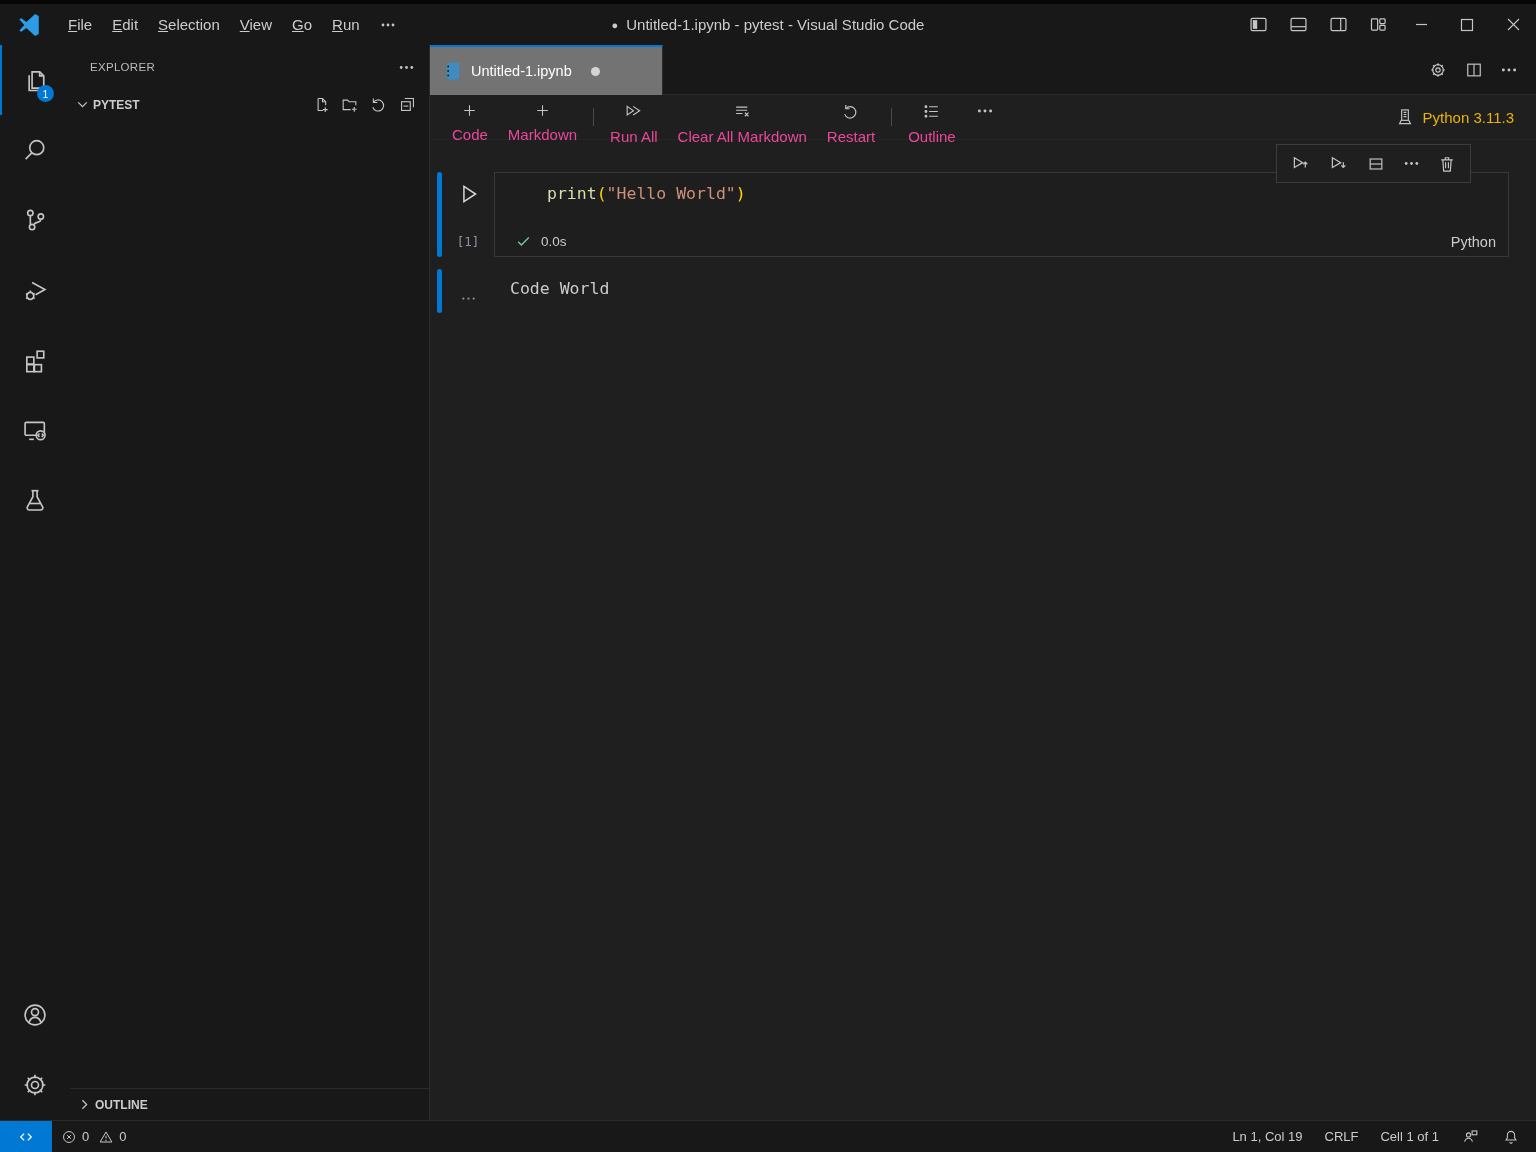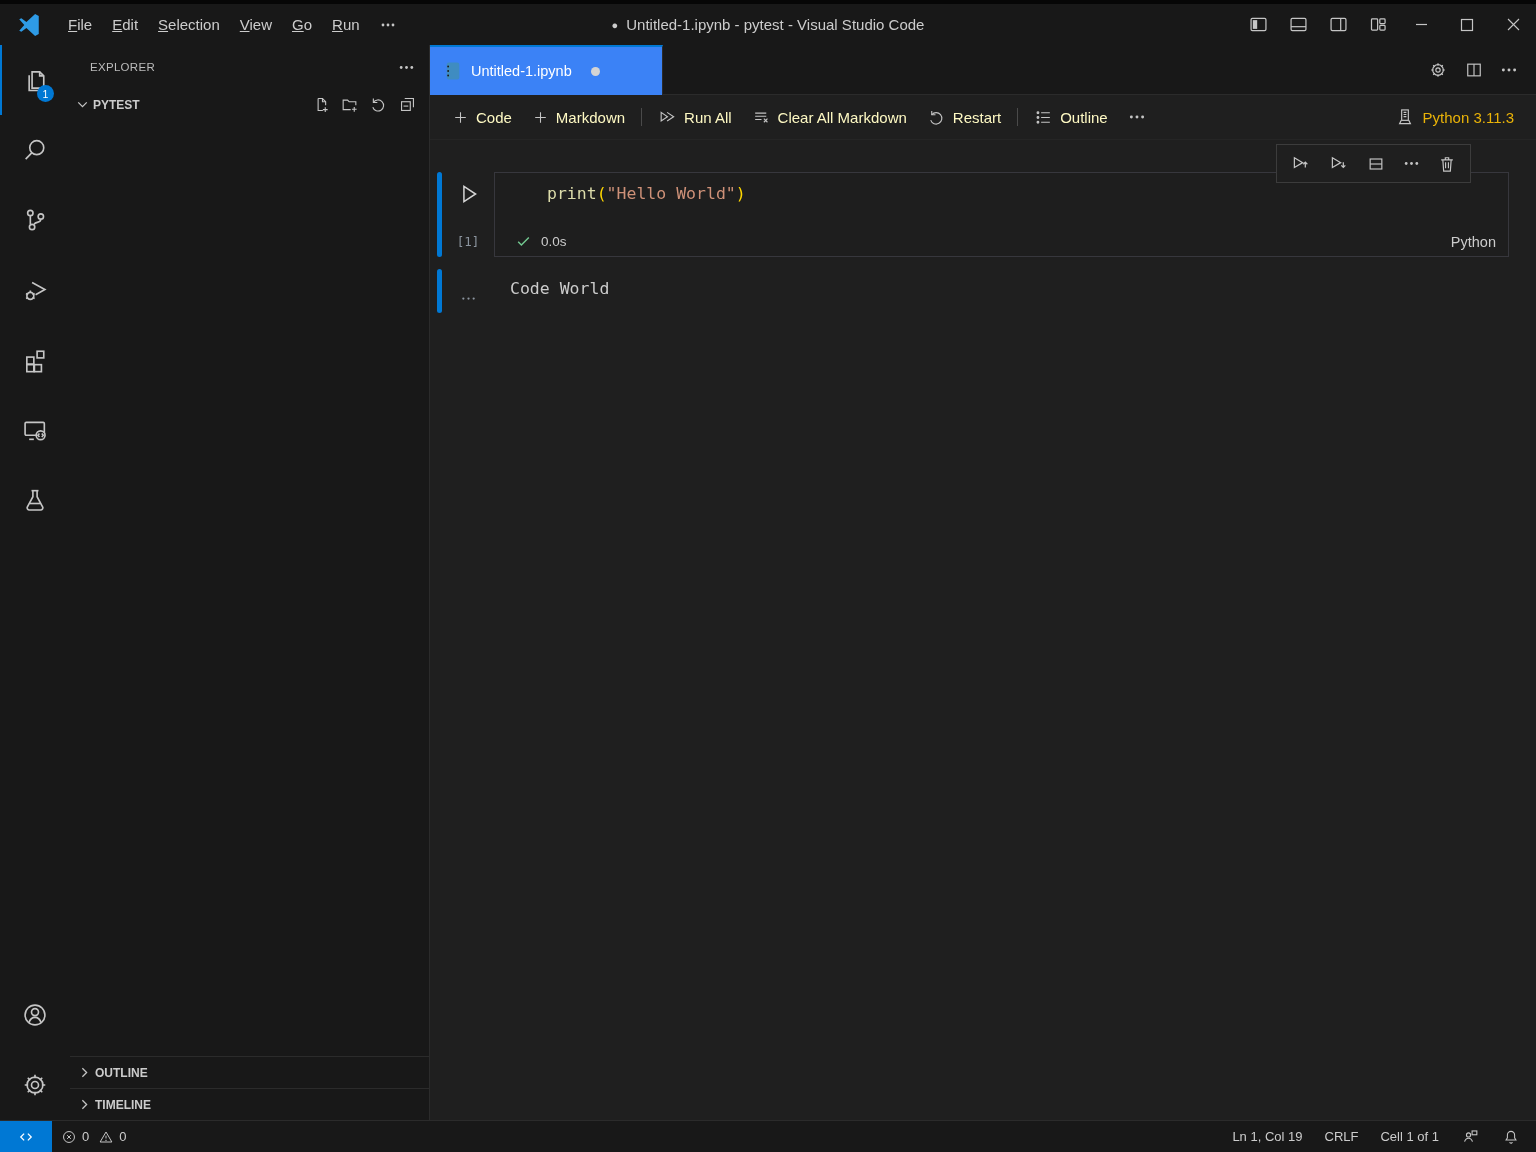--- a/index.html
+++ b/index.html
@@ -42,29 +42,29 @@
   .sb-section { height:31px; display:flex; align-items:center; padding:0 12px 0 4px; }
   .sb-section-label { font-size:12px; font-weight:700; color:#cccccc; margin-left:2px; }
   .sb-actions { margin-left:auto; display:flex; gap:10px; }
   .sb-empty { flex:1; }
   .sb-bottom-row { height:32px; border-top:1px solid #2b2b2b; display:flex; align-items:center; padding-left:6px; }
   .sb-bottom-label { font-size:12px; font-weight:700; color:#cccccc; margin-left:2px; }
 
   
   .editor-area { flex:1; background:#1f1f1f; display:flex; flex-direction:column; min-width:0; }
   .tabbar { height:50px; background:#181818; display:flex; align-items:stretch; border-bottom:1px solid #2b2b2b; }
-  .tab { width:233px; background:#3b82f6; border-top:2px solid #0078d4; border-right:1px solid #2b2b2b;
+  .tab { width:233px; background:#737373; border-top:2px solid #0078d4; border-right:1px solid #2b2b2b;
     margin-bottom:-1px; display:flex; align-items:center; padding:0 12px 0 14px; gap:9px; }
   .tab-label { font-size:14.5px; color:#ffffff; white-space:nowrap; }
   .tab-dirty { width:9px; height:9px; border-radius:50%; background:#d4d4d4; margin-left:10px; }
   .tab-actions { margin-left:auto; display:flex; align-items:center; gap:16px; padding-right:18px; }
 
   
   .nbtoolbar { height:45px; display:flex; align-items:center; padding-left:12px; border-bottom:1px solid #252525; }
-  .nb-btn { display:flex; align-items:center; gap:7px; padding:0 10px; height:30px; font-size:15px; color:#fef9c3; border-radius:5px; }
+  .nb-btn { display:flex; align-items:center; gap:7px; padding:0 10px; height:30px; font-size:15px; color:#ec4899; border-radius:5px;flex-direction:column; }
   .nb-sep { width:1px; height:18px; background:#4a4a4a; margin:0 6px; }
   .nb-right { margin-left:auto; display:flex; align-items:center; gap:8px; padding-right:22px; font-size:15px; color:#eab308; }
 
   
   .notebook { flex:1; position:relative; padding-top:32px; }
   .cell-toolbar { position:absolute; top:4px; right:65px; display:flex; align-items:center; gap:17px;
     background:#1f1f1f; border:1px solid #3c3c3c; padding:8px 13px; z-index:5; }
   .cell-row { display:flex; margin-left:7px; }
   .focusbar { width:5px; border-radius:3px; background:#0078d4; flex:none; }
   .gutter { width:52px; flex:none; display:flex; flex-direction:column; align-items:center; }
@@ -303,28 +303,20 @@
       </span>
     </div>
     <div class="sb-empty"></div>
     <div class="sb-bottom-row">
       <span class="ico">
         <svg width="17" height="17" viewBox="0 0 24 24" fill="none" stroke="currentColor" stroke-width="1.8">
             <path d="M9 6 l6 6 -6 6"></path>
           </svg>
       </span>
       <span class="sb-bottom-label">OUTLINE</span>
-    </div>
-    <div class="sb-bottom-row">
-      <span class="ico">
-        <svg width="17" height="17" viewBox="0 0 24 24" fill="none" stroke="currentColor" stroke-width="1.8">
-            <path d="M9 6 l6 6 -6 6"></path>
-          </svg>
-      </span>
-      <span class="sb-bottom-label">TIMELINE</span>
     </div>
   </div>
 
   <div class="editor-area">
 
     <div class="tabbar">
       <div class="tab">
         <span class="ico">
           <svg width="18" height="20" viewBox="0 0 20 22">
               <rect x="3" y="1.5" width="14" height="19" rx="2.5" fill="#3f8cc1"></rect>

